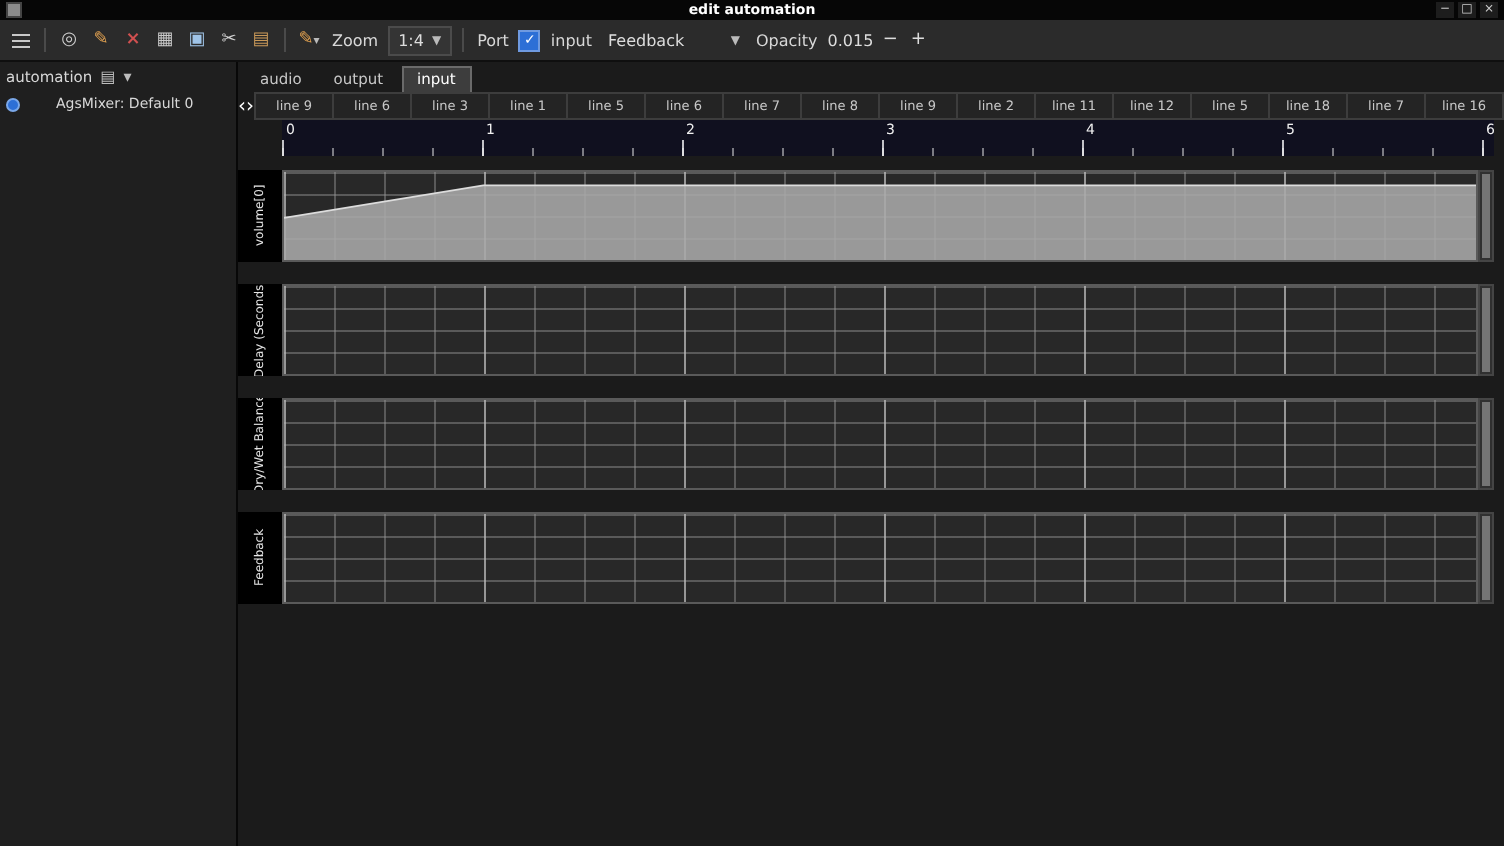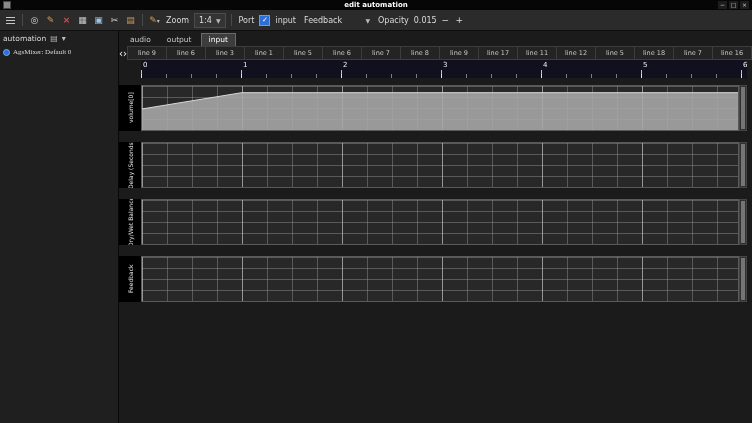--- a/index.html
+++ b/index.html
@@ -29,21 +29,21 @@
             justify-content:center;font-size:7px;color:#fff;line-height:9px;}
   .combo{display:flex;align-items:center;justify-content:space-between;width:66px;padding:1px 3px;height:11px;}
   .spin-btn{width:11px;height:12px;display:flex;align-items:center;justify-content:center;
             font-size:9px;color:#ddd;}
 
   
   .app-body{display:flex;height:404px;}
   .sidebar{flex:0 0 118px;background:#1f1f1f;border-right:1px solid #080808;}
   .sidebar-header{height:15px;display:flex;align-items:center;gap:4px;padding:0 3px;font-size:7.5px;color:#d8d8d8;}
   .sb-icon{font-size:8px;color:#bdbdbd;}
-  .tree-item{display:flex;align-items:center;gap:3px;padding:2px 3px;font-size:7px;color:#d8d8d8;font-family:Liberation Serif, serif;}
+  .tree-item{display:flex;align-items:center;gap:18px;padding:2px 3px;font-size:7px;color:#d8d8d8;}
   .radio{width:7px;height:7px;border-radius:50%;background:#2d6fd6;border:1px solid #7aa7e8;box-sizing:border-box;}
 
   .main{flex:1;position:relative;background:#1b1b1b;overflow:hidden;display:flex;flex-direction:column;}
 
   
   .tabs{height:15px;display:flex;align-items:flex-end;gap:2px;padding-left:4px;font-size:7.5px;}
   .tab{padding:1px 7px 2px;color:#c8c8c8;}
   .tab.active{background:#3d3d3d;border:1px solid #6a6a6a;border-bottom:none;color:#fff;}
 
   
@@ -163,21 +163,21 @@
         <span class="line-cells">
           <span class="line-cell">line 9</span>
           <span class="line-cell">line 6</span>
           <span class="line-cell">line 3</span>
           <span class="line-cell">line 1</span>
           <span class="line-cell">line 5</span>
           <span class="line-cell">line 6</span>
           <span class="line-cell">line 7</span>
           <span class="line-cell">line 8</span>
           <span class="line-cell">line 9</span>
-          <span class="line-cell">line 17</span>
+          <span class="line-cell">line 2</span>
           <span class="line-cell">line 11</span>
           <span class="line-cell">line 12</span>
           <span class="line-cell">line 5</span>
           <span class="line-cell">line 18</span>
           <span class="line-cell">line 7</span>
           <span class="line-cell">line 16</span>
         </span>
       </div>
 
       <div class="ruler">

